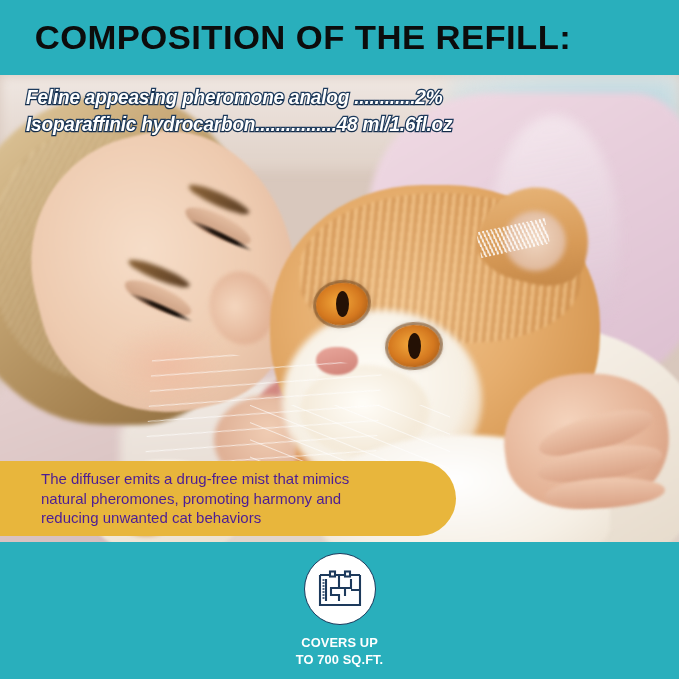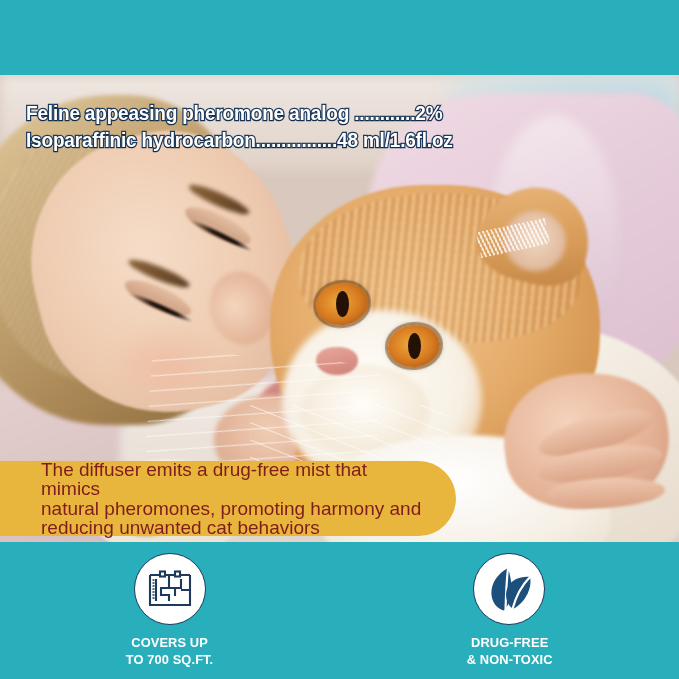--- a/index.html
+++ b/index.html
@@ -285,22 +285,23 @@
   }
   .c-paw-pad{
     position:absolute; left:118px; bottom:6px; width:56px; height:40px;
     background:radial-gradient(ellipse at 50% 45%, #e3bb8a 0%, #cf9c63 75%, rgba(190,140,90,0) 100%);
     border-radius:50%;
     filter:blur(2.2px);
   }
 
   
   #composition{
-    position:absolute; left:26px; top:25px;
+    position:absolute; left:26px; top:9px;
     width:560px;
+    font-style:italic;
   }
   .comp-line{
     font-family:"Liberation Sans", sans-serif;
     font-weight:700;
     font-size:20px;
     line-height:27px;
     color:#ffffff;
     white-space:nowrap;
     letter-spacing:-0.2px;
     transform:scaleX(.95);
@@ -313,23 +314,23 @@
   
   #callout{
     position:absolute; left:0; top:386px;
     width:456px; height:75px;
     background:#e8b63c;
     border-radius:0 40px 40px 0;
     display:flex; align-items:center;
   }
   #callout-text{
     font-family:"Liberation Sans", sans-serif;
-    font-size:19px;
+    font-size:15px;
     line-height:19.5px;
-    color:#7f1d1d;
+    color:#4c1d95;
     padding-left:41px;
     padding-right:34px;
     white-space:pre-line;
   }
 
   
   #features{
     position:absolute; left:0; top:542px;
     width:679px; height:137px;
     background:#29afbc;
@@ -362,20 +363,23 @@
     letter-spacing:.1px;
     white-space:pre-line;
     transform:scaleX(.96);
   }
 </style>
 </head>
 <body>
 
 <div id="page">
 
+  <div id="header-band">
+    <div id="header-title">COMPOSITION OF THE REFILL:</div>
+  </div>
 
   <div id="photo">
     <div id="photo-scene">
       <div class="bg-top"></div>
       <div class="bg-teal-blur"></div>
       <div class="shirt"></div>
       <div class="shirt-fold"></div>
       <div class="bg-pillow"></div>
       <div class="bg-sheet"></div>
 
@@ -451,29 +455,15 @@
             </g>
           </svg>
         </span>
       </div>
       <div class="feature-label">COVERS UP
 TO 700 SQ.FT.</div>
     </div>
 
 
 
-    <div class="feature">
-      <div class="feature-badge">
-        <span>
-          <svg width="50" height="48" viewBox="0 0 50 48" fill="#1d4f7c">
-            <path d="M24 3 C13 9 6.5 19 7.5 30 C8.2 38 13.5 44 20 45.5 C26 39 29 29 27.5 19 C26.8 13.5 25.6 8 24 3 Z"></path>
-            <path d="M24 3 C22.8 14 22 28 21.5 45.5" stroke="#ffffff" stroke-width="2.2" fill="none"></path>
-            <path d="M46 12 C36 11 27 15 23.5 23 C20 31 23 40 29 44 C37.5 39.5 44 31 46 21.5 C46.6 18.5 46.6 15.2 46 12 Z"></path>
-            <path d="M46 12 C38 20 32 31 28.5 44" stroke="#ffffff" stroke-width="2.2" fill="none"></path>
-          </svg>
-        </span>
-      </div>
-      <div class="feature-label">DRUG-FREE
-&amp; NON-TOXIC</div>
-    </div>
 
   </div>
 </div>
 
 </body></html>

